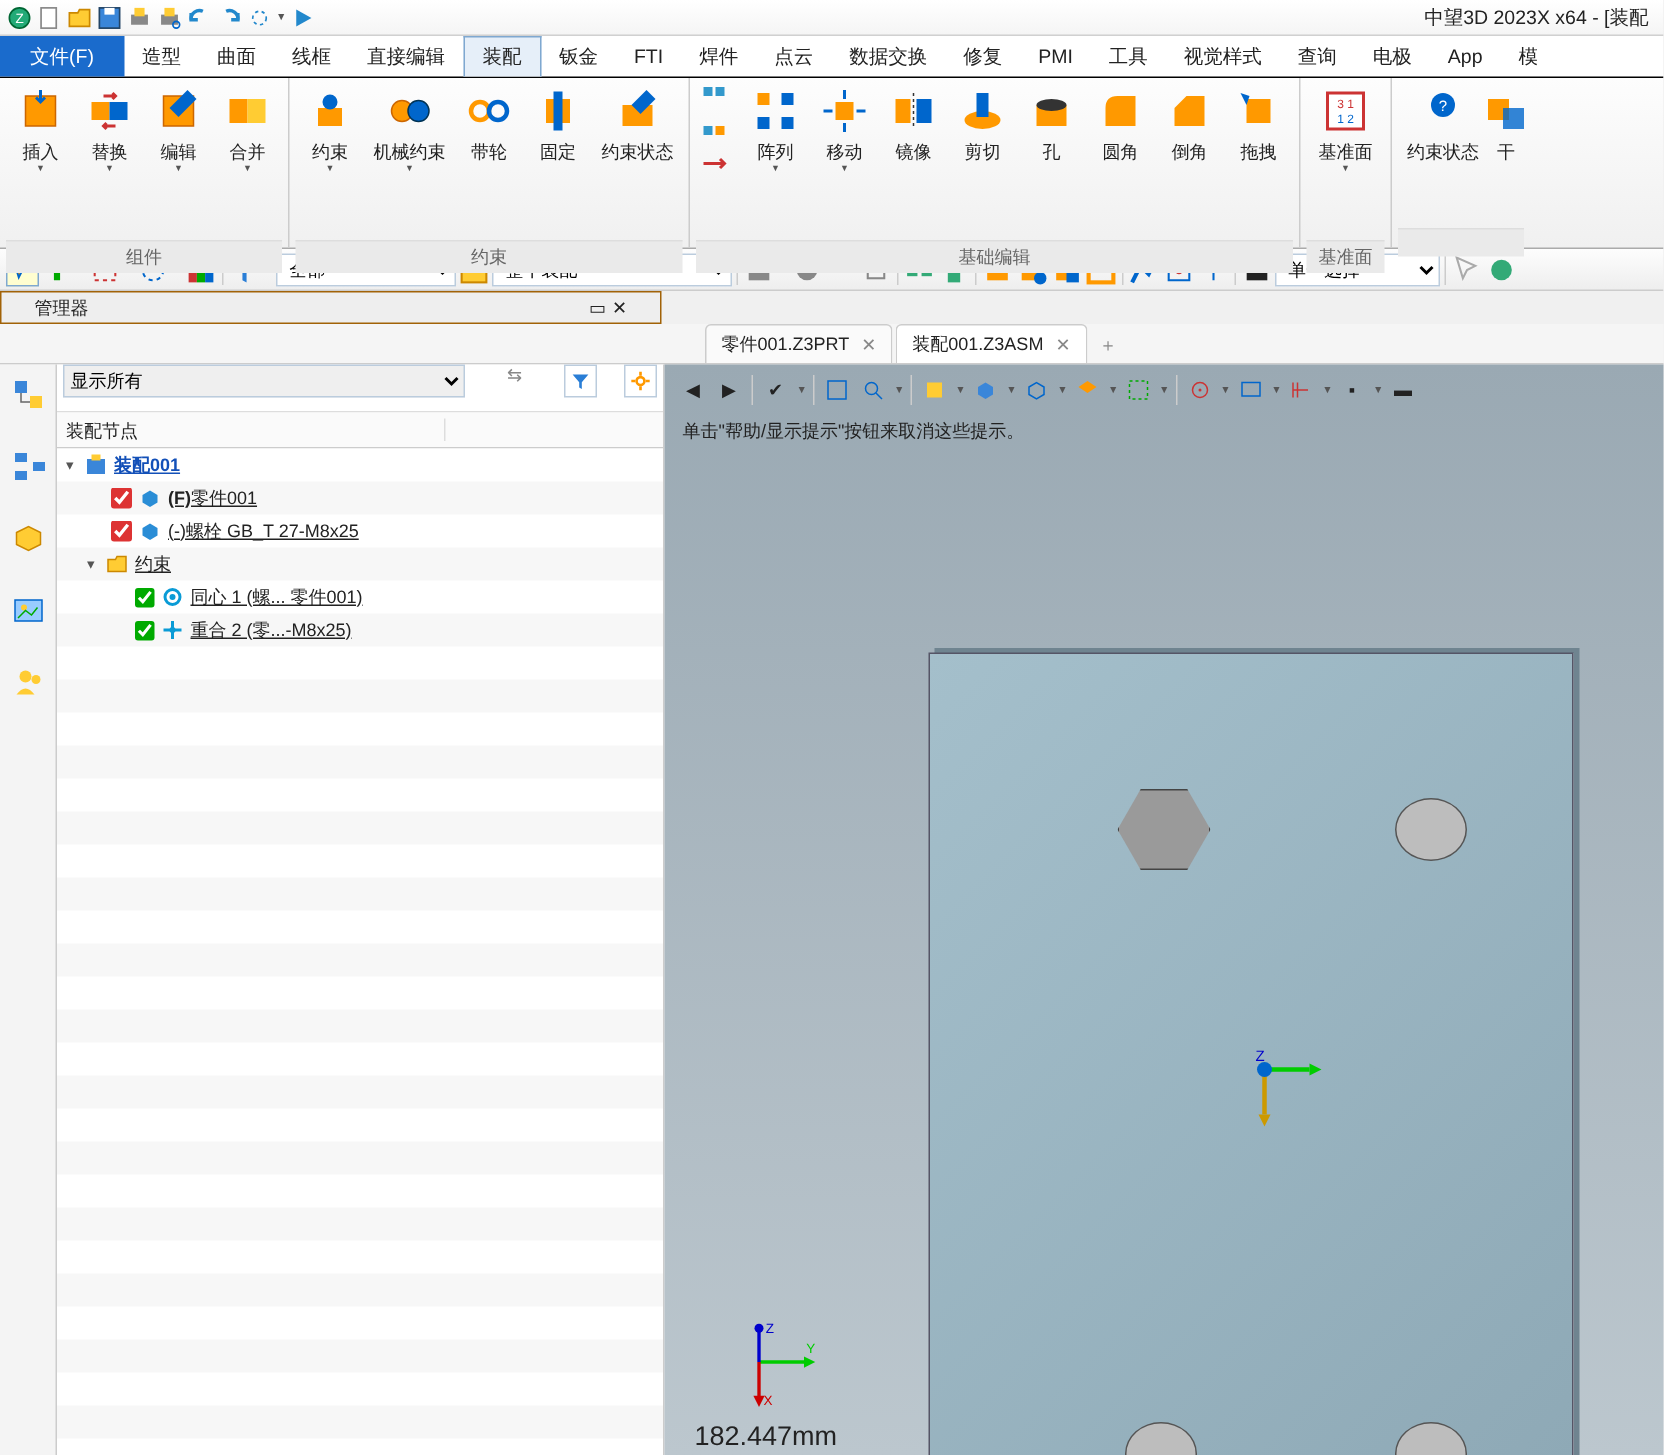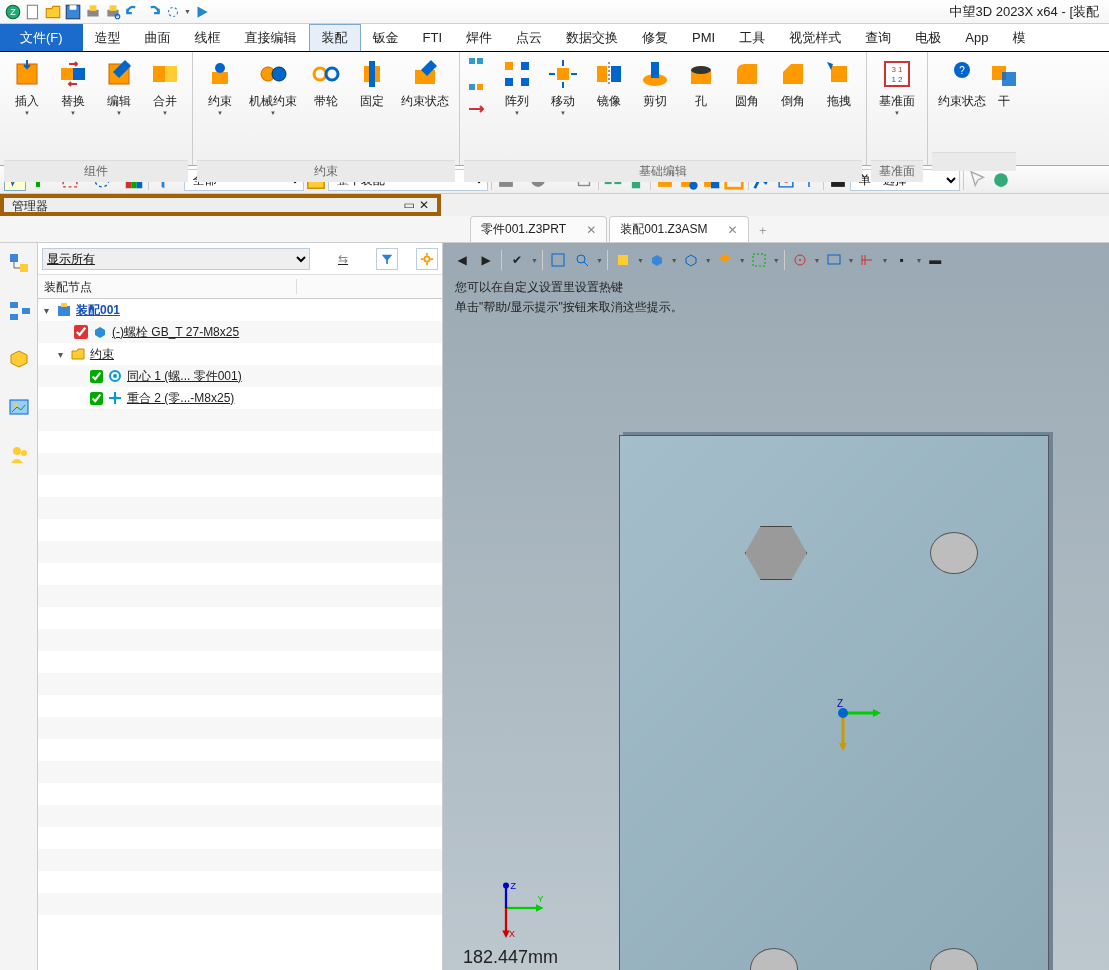--- a/index.html
+++ b/index.html
@@ -33,36 +33,36 @@
 
 
 .toolbar2 { height:28px; background:linear-gradient(#fdfdfd,#eee); display:flex; align-items:center; border-bottom:1px solid #ccc; gap:1px; padding:0 4px; }
 .tb-btn { width:22px; height:22px; display:flex; align-items:center; justify-content:center; cursor:pointer; }
 .tb-sel { height:22px; border:1px solid #bcd; background:#fff; font-size:12px; padding:0 4px; }
 .tb-sep { width:1px; height:20px; background:#ccc; margin:0 2px; }
 .arrow-down { font-size:7px; color:#555; margin-left:1px;}
 
 
 .doc-tabs { height:27px; background:#f5f5f5; border-bottom:1px solid #ccc; display:flex; align-items:flex-end; padding-left:470px; gap:2px; }
-.doc-tab { height:26px; display:flex; align-items:center; padding:0 10px; border:1px solid #ccc; border-bottom:none; background:#fafafa; font-size:12px; cursor:pointer; border-radius:4px 4px 0 0;gap:12px; }
+.doc-tab { height:26px; display:flex; align-items:center; padding:0 10px; border:1px solid #ccc; border-bottom:none; background:#fafafa; font-size:12px; cursor:pointer; border-radius:4px 4px 0 0; }
 .doc-tab.active { background:#fff; font-weight:400; }
 .doc-tab .close { margin-left:8px; color:#888; cursor:pointer; }
 .doc-tab-add { width:24px; height:24px; display:flex; align-items:center; justify-content:center; color:#888; cursor:pointer; }
 
 
-.panel-header { position:absolute; left:0; top:194px; width:441px; height:22px; background:#eee; border:4px solid #a16207; display:flex; align-items:flex-start; padding:0 8px; font-size:12px; }
+.panel-header { position:absolute; left:0; top:194px; width:441px; height:22px; background:#eee; border:1px solid #a16207; display:flex; align-items:center; padding:0 22px; font-size:12px; }
 .panel-header .right { margin-left:auto; display:flex; gap:4px; }
 
 
 .main { position:absolute; left:0; top:216px; right:0; bottom:0; display:flex; }
 .left-rail { width:38px; background:#f4f4f4; border-right:1px solid #ccc; display:flex; flex-direction:column; align-items:center; padding-top:6px; gap:20px; }
 .left-rail .rail-btn { width:28px; height:28px; display:flex; align-items:center; justify-content:center; cursor:pointer; }
 
 .panel { width:405px; border-right:1px solid #ccc; background:#fff; display:flex; flex-direction:column; }
-.panel-filter { height:32px; display:flex; align-items:center; padding:0 4px; gap:18px; border-bottom:1px solid #ddd;text-decoration:underline; }
+.panel-filter { height:32px; display:flex; padding:0 4px; gap:18px; border-bottom:1px solid #ddd; }
 .panel-filter select { flex:1; height:22px; border:1px solid #bcd; font-size:12px; }
 .panel-filter .fbtn { width:22px; height:22px; border:1px solid #bcd; display:flex; align-items:center; justify-content:center; cursor:pointer; background:#fff; }
 
 .tree-header { height:24px; font-weight:400; padding:4px 6px; border-bottom:1px solid #ccc; background:#fafafa; display:flex; }
 .tree-header .col1 { flex:1; }
 .tree-header .col2 { width:140px; border-left:1px solid #ddd; }
 
 .tree { flex:1; overflow:auto; background:#fff; }
 .tree-row { display:flex; align-items:center; height:22px; padding-left:6px; cursor:pointer; }
 .tree-row:nth-child(even){ background:#f7f7f7; }
@@ -613,20 +613,28 @@
             <rect x="5" y="1" width="6" height="4" fill="#fc3"></rect>
           </svg>
         <span class="lbl">装配001</span>
       </div>
       <div class="tree-row">
         <span class="indent" style="width:30px"></span>
         <input type="checkbox" class="chk" checked="" style="">
         <svg class="node-icon" viewBox="0 0 16 16">
             <path d="M3 6l5-3 5 3v5l-5 3-5-3z" fill="#2a8dd6"></path>
           </svg>
+        <span class="lbl"><b>(F)</b>零件001</span>
+      </div>
+      <div class="tree-row">
+        <span class="indent" style="width:30px"></span>
+        <input type="checkbox" class="chk" checked="" style="">
+        <svg class="node-icon" viewBox="0 0 16 16">
+            <path d="M3 6l5-3 5 3v5l-5 3-5-3z" fill="#2a8dd6"></path>
+          </svg>
         <span class="lbl">(-)螺栓 GB_T 27-M8x25</span>
       </div>
       <div class="tree-row">
         <span class="indent" style="width:14px"></span>
         <span class="expander">▾</span>
         <svg class="node-icon" viewBox="0 0 16 16">
             <path d="M2 5h5l1-2h6v10H2z" fill="#fc3" stroke="#c80"></path>
           </svg>
         <span class="lbl">约束</span>
       </div>
@@ -745,21 +753,20 @@
           <svg width="16" height="16">
             <path d="M3 3v10M6 3v10M3 8h10" stroke="#c33"></path>
           </svg>
         </span>
         <span class="arrow-down">▼</span>
       <span class="tb-btn">▪</span>
         <span class="arrow-down">▼</span>
       <span class="tb-btn">▬</span>
     </div>
     <div class="vp-hint">
-      <div>您可以在自定义设置里设置热键</div>
       <div>单击"帮助/显示提示"按钮来取消这些提示。</div>
     </div>
 
     <div class="plate">
       <div class="hex"></div>
       <div class="hole h2"></div>
       <div class="hole h3"></div>
       <div class="hole h4"></div>
     </div>
 

